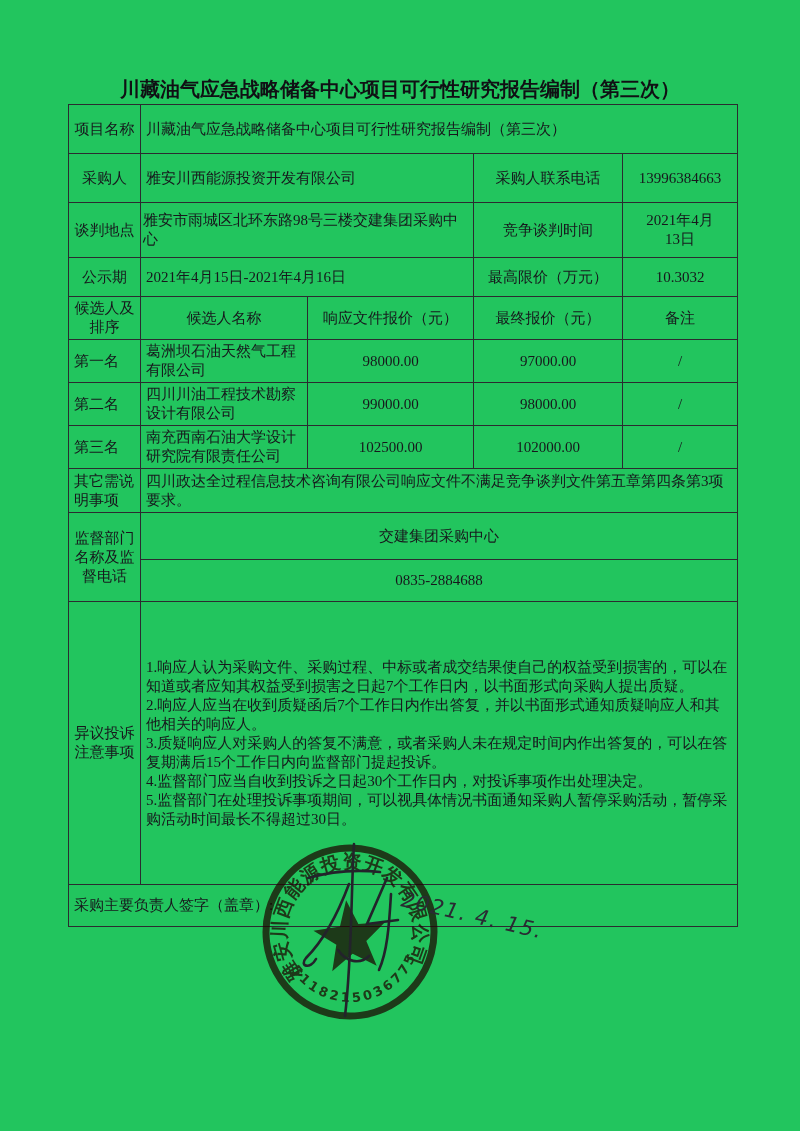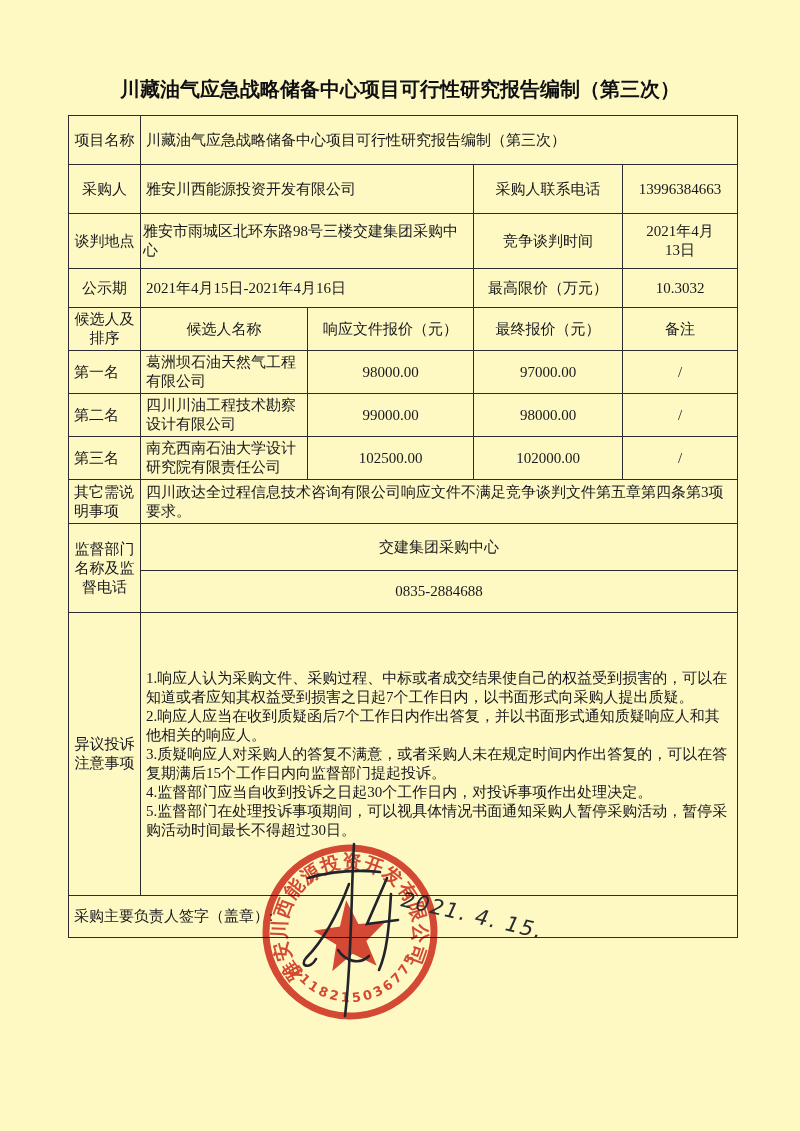--- a/index.html
+++ b/index.html
@@ -1,33 +1,33 @@
 <!DOCTYPE html>
 <html><head>
 <meta charset="utf-8">
 <style>
   html,body{margin:0;padding:0;background:#dfdbe9;}
   .page{
     position:relative;
     width:800px;height:1131px;
     margin:0 auto;
-    background:#fef9c3;
+    background:#22c55e;
     outline:1px solid #c6c1d6;
     overflow:hidden;
     font-family:"Liberation Serif","DejaVu Serif",serif;
     color:#17171c;
   }
   .doc-title{
     position:absolute;top:76px;left:0;width:100%;
     text-align:center;font-weight:700;
     font-family:"Liberation Sans","DejaVu Sans",sans-serif;
     font-size:20px;line-height:26px;color:#101014;
   }
   table.main{
-    position:absolute;left:68px;top:115px;
+    position:absolute;left:68px;top:104px;
     width:669px;border-collapse:collapse;table-layout:fixed;
   }
   table.main td{
     border:1.6px solid #2b2b30;
     font-size:15px;line-height:19px;
     padding:2px 5px;
     overflow:hidden;
   }
   td.lbl{text-align:center;padding:2px 4px;}
   td.val-left{text-align:left;}

